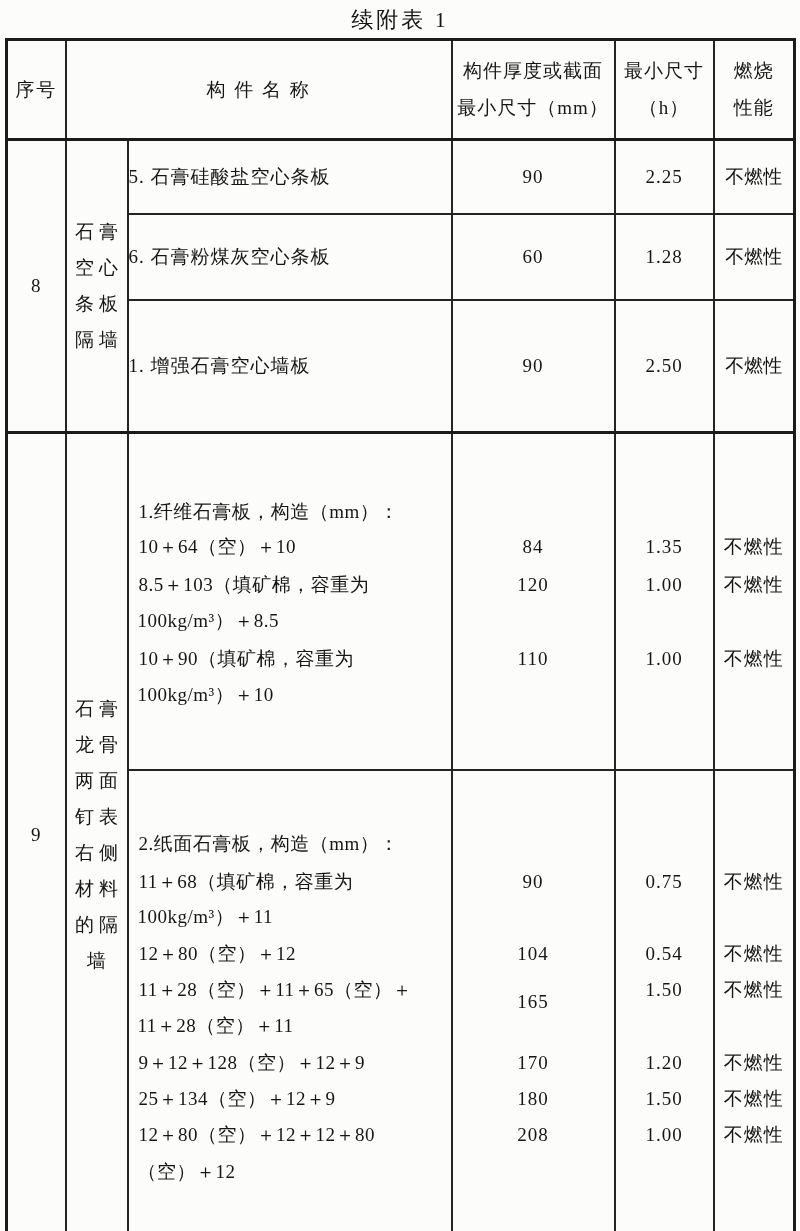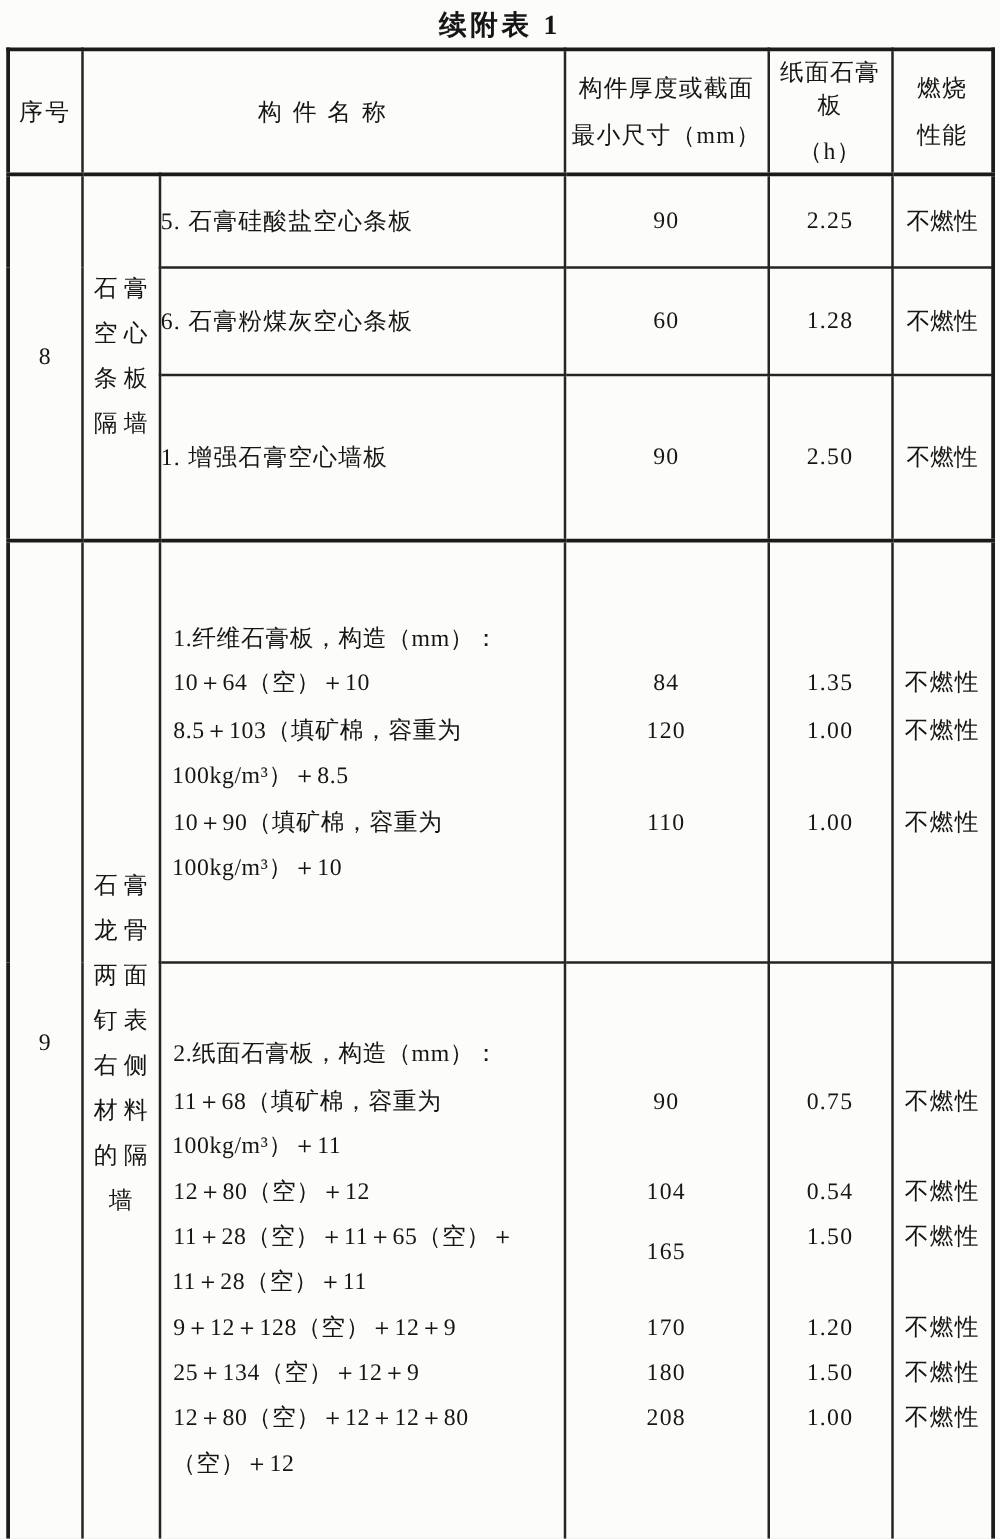--- a/index.html
+++ b/index.html
@@ -3,21 +3,21 @@
 <meta charset="utf-8">
 <style>
   html,body { margin:0; padding:0; background:#e8e8e8; }
   .page {
     position:relative; width:800px; height:1231px; margin:0 auto;
     background:#fcfcfa; color:#161616; overflow:hidden;
     font-family:"Liberation Serif","DejaVu Serif",serif;
   }
   .title {
     position:absolute; top:5px; left:0; width:800px;
-    text-align:center; font-size:22px; font-weight:bold; letter-spacing:3px;
+    text-align:center; font-size:22px; font-weight:normal; letter-spacing:3px;
   }
   table.fire {
     position:absolute; left:5px; top:38px; width:788px;
     border-collapse:collapse; table-layout:fixed;
     border:3px solid #1b1b1b;
   }
   table.fire td {
     border:2px solid #242424; padding:0;
     font-size:19px; vertical-align:middle; color:#161616;
   }
@@ -63,21 +63,21 @@
       <td class="hdr-cell">序号</td>
       <td colspan="2" class="hdr-cell dash-l">构 件 名 称</td>
       <td>
         <div class="hdr-stack">
           <div>构件厚度或截面</div>
           <div>最小尺寸（mm）</div>
         </div>
       </td>
       <td>
         <div class="hdr-stack">
-          <div>纸面石膏板</div>
+          <div>最小尺寸</div>
           <div>（h）</div>
         </div>
       </td>
       <td>
         <div class="hdr-stack">
           <div>燃烧</div>
           <div>性能</div>
         </div>
       </td>
     </tr>

